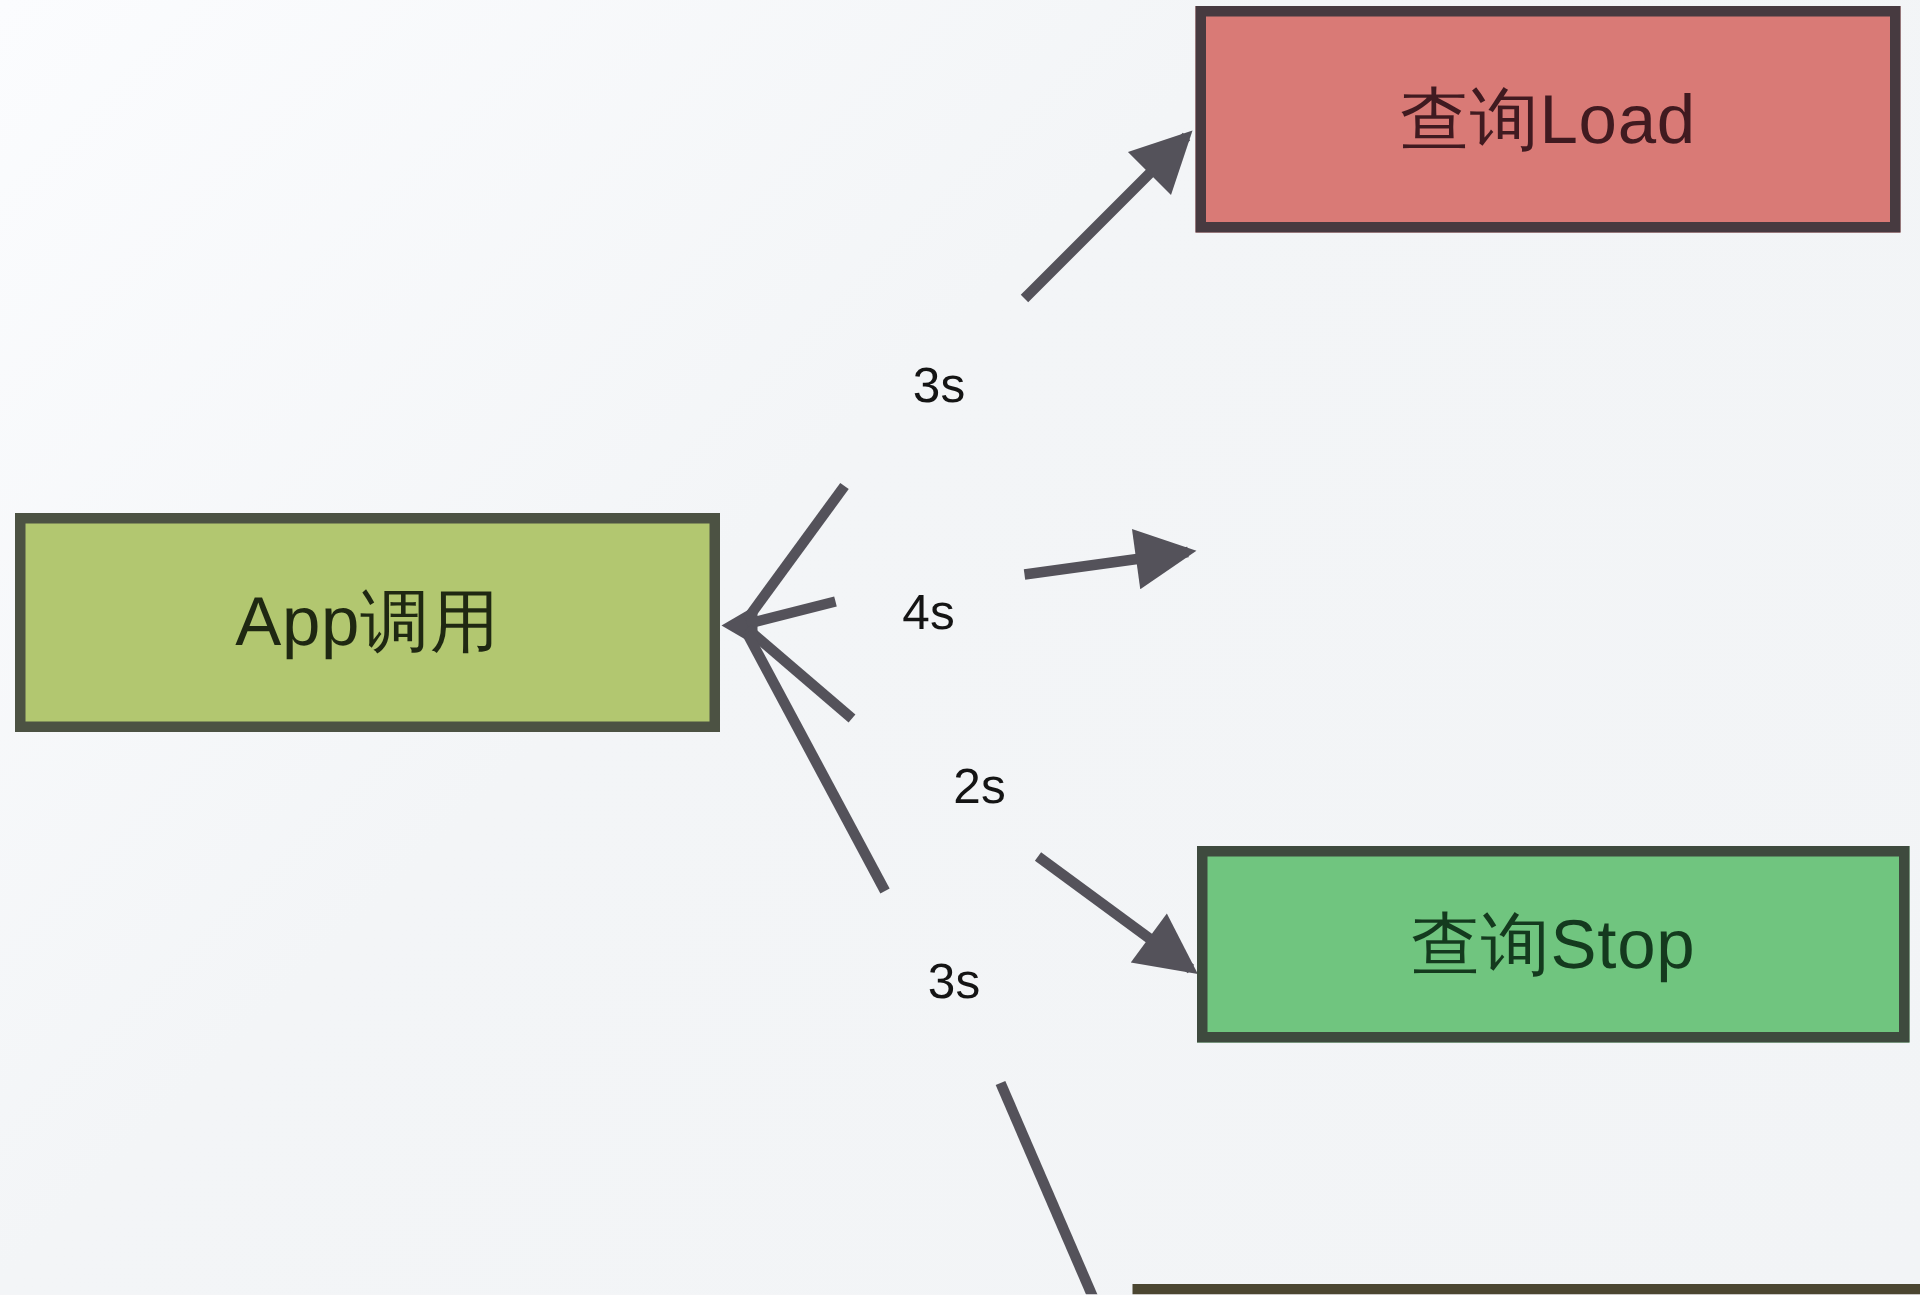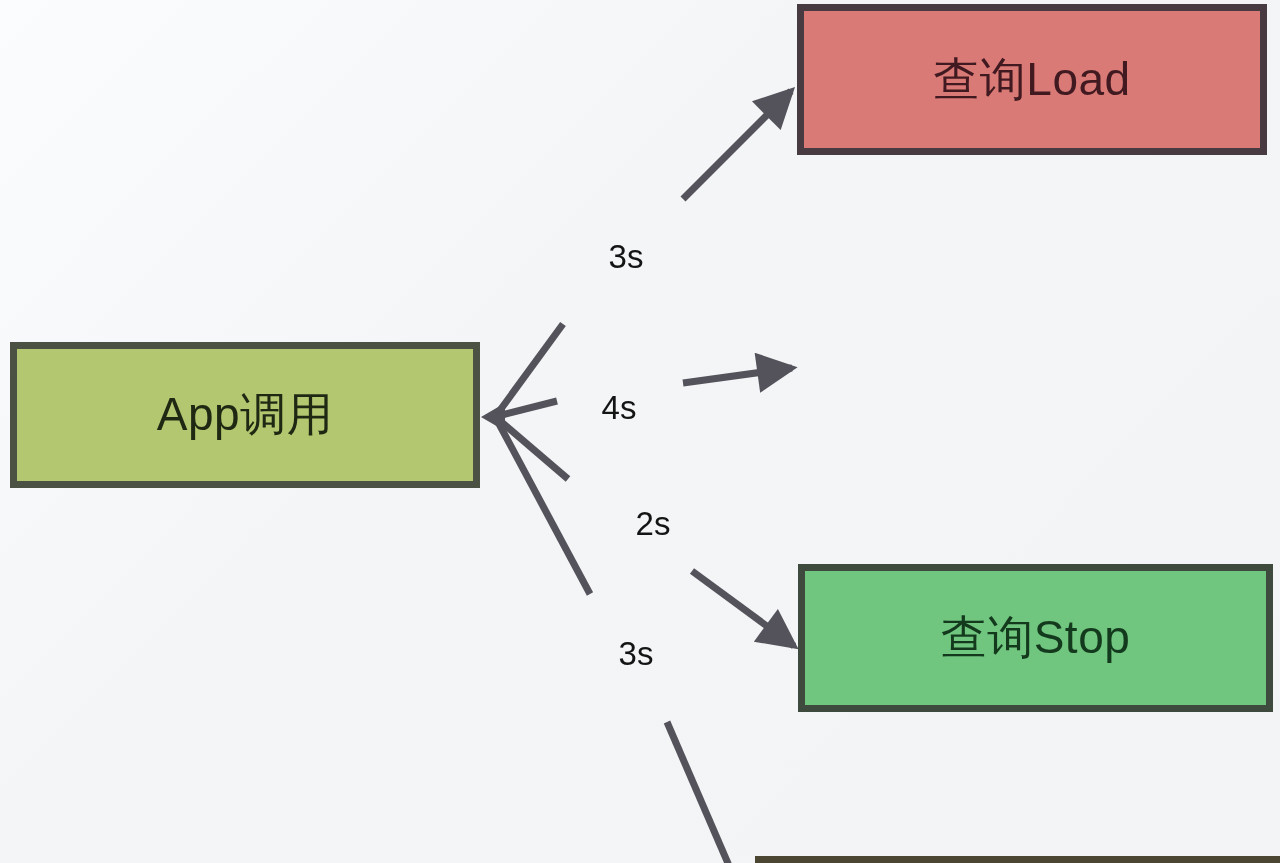--- a/index.html
+++ b/index.html
@@ -44,21 +44,21 @@
     border: 7px solid #473a40;
     color: #401a20;
   }
   .node-instruction {
     left: 798px; top: 293px;  width: 466px; height: 145px;
     background: #998cda;
     border: 7px solid #484254;
     color: #2e2656;
   }
   .node-stop {
-    left: 798px; top: 564px;  width: 475px; height: 148px;
+    left: 798px; top: 564px;  width: 475px; height: 131px;
     background: #70c57f;
     border: 7px solid #3e4a3e;
     color: #143a1e;
   }
   .node-partial {
     left: 755px; top: 856px;  width: 525px; height: 10px;
     background: #4b4631;
     border: none;
   }
   .edge-label {

